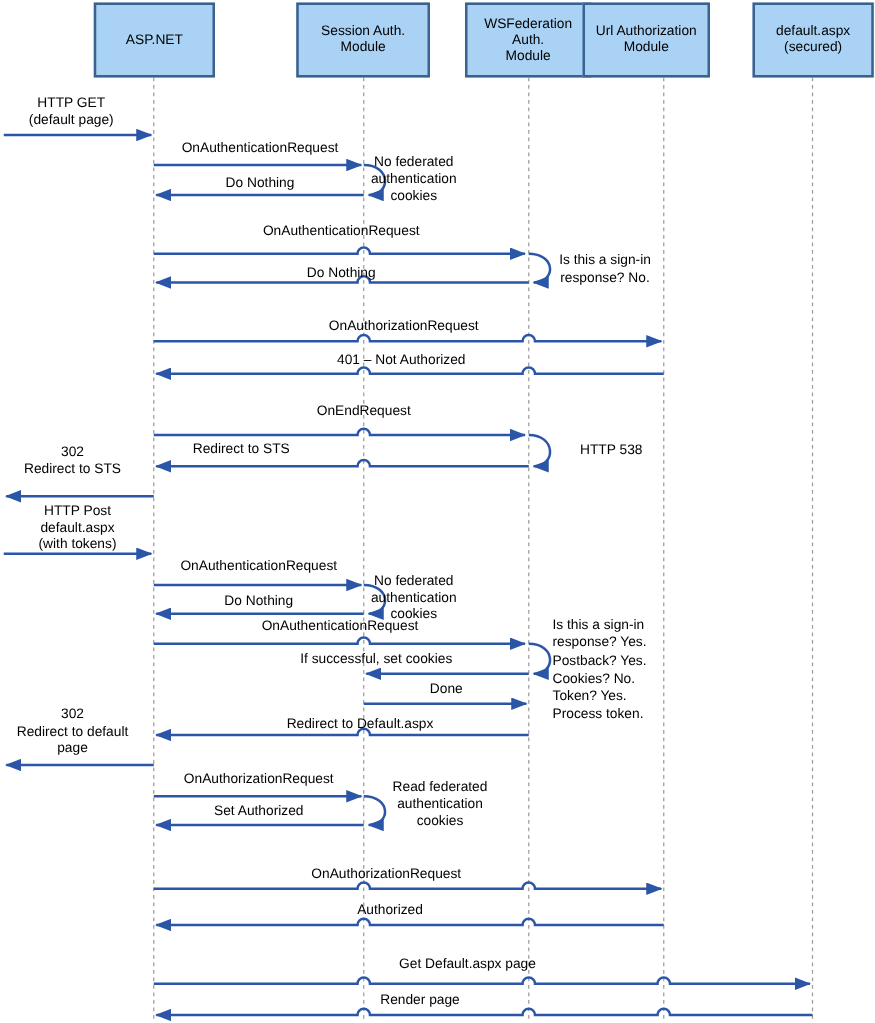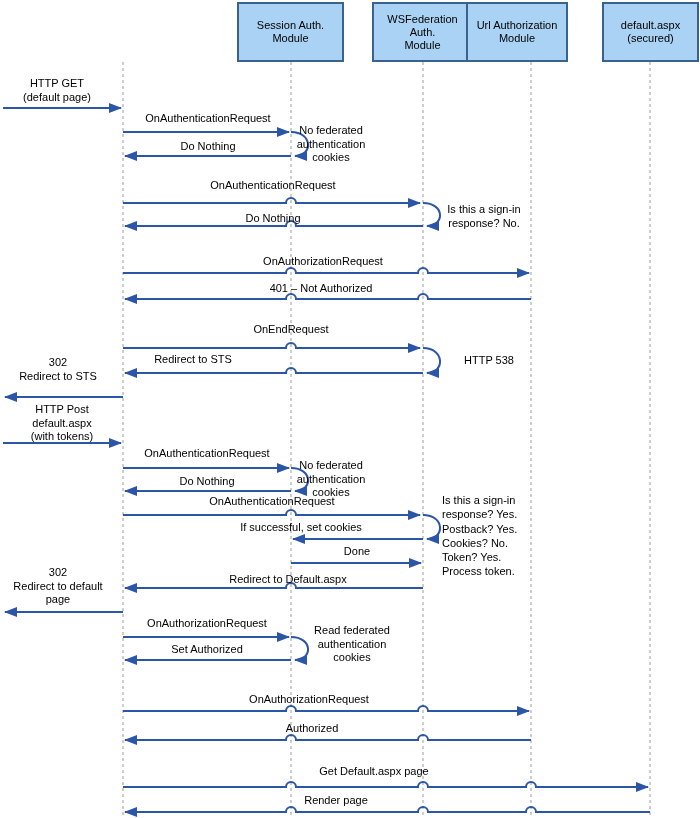--- a/index.html
+++ b/index.html
@@ -76,20 +76,23 @@
     <path class="msg" d="M291,637 C313,637 313,660 295,660" marker-end="url(#ah)"></path>
     <path class="msg" d="M291,660 H125" marker-end="url(#ah)"></path>
 
     <path class="msg" d="M123,711 L286,711 A5,5 0 0 1 296,711 L418,711 A5,5 0 0 1 428,711 L529,711" marker-end="url(#ah)"></path>
     <path class="msg" d="M531,740 L428,740 A5,5 0 0 0 418,740 L296,740 A5,5 0 0 0 286,740 L125,740" marker-end="url(#ah)"></path>
 
     <path class="msg" d="M123,787 L286,787 A5,5 0 0 1 296,787 L418,787 A5,5 0 0 1 428,787 L526,787 A5,5 0 0 1 536,787 L648,787" marker-end="url(#ah)"></path>
     <path class="msg" d="M650,812 L536,812 A5,5 0 0 0 526,812 L428,812 A5,5 0 0 0 418,812 L296,812 A5,5 0 0 0 286,812 L125,812" marker-end="url(#ah)"></path>
   </svg>
 
+  <div class="actor" style="left:75px;width:93px;">
+    <span>ASP.NET</span>
+  </div>
   <div class="actor" style="left:237px;width:103px;">
     <span>Session Auth.
 Module</span>
   </div>
   <div class="actor" style="left:372px;width:97px;">
     <span>WSFederation
 Auth.
 Module</span>
   </div>
   <div class="actor" style="left:466px;width:98px;">

